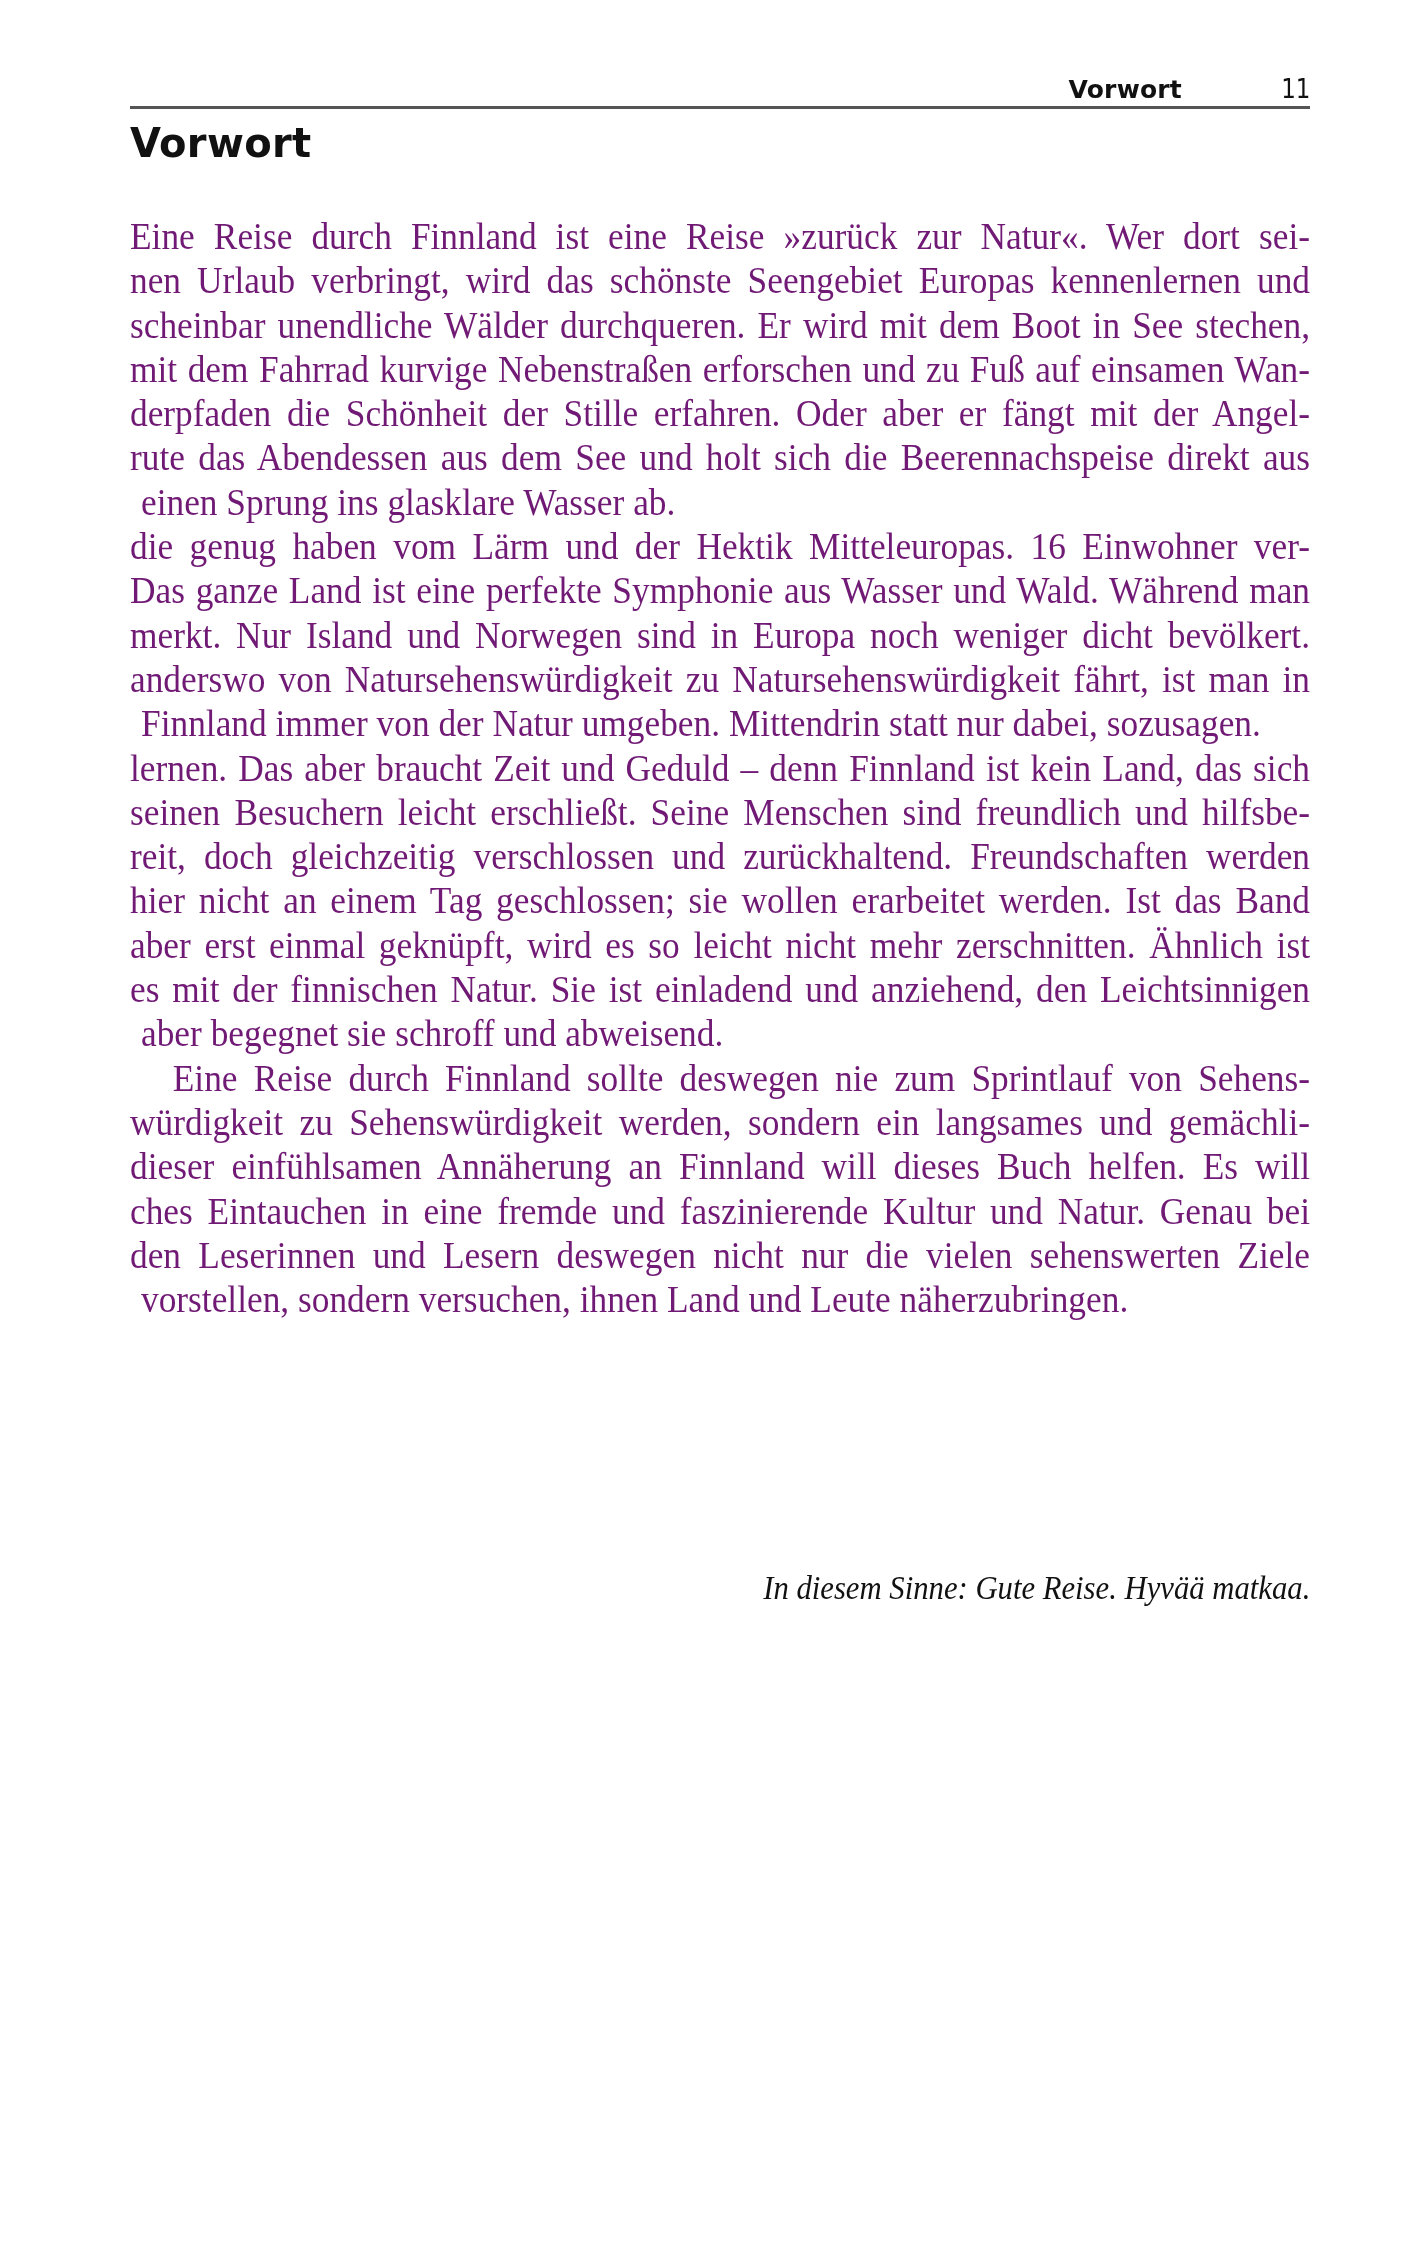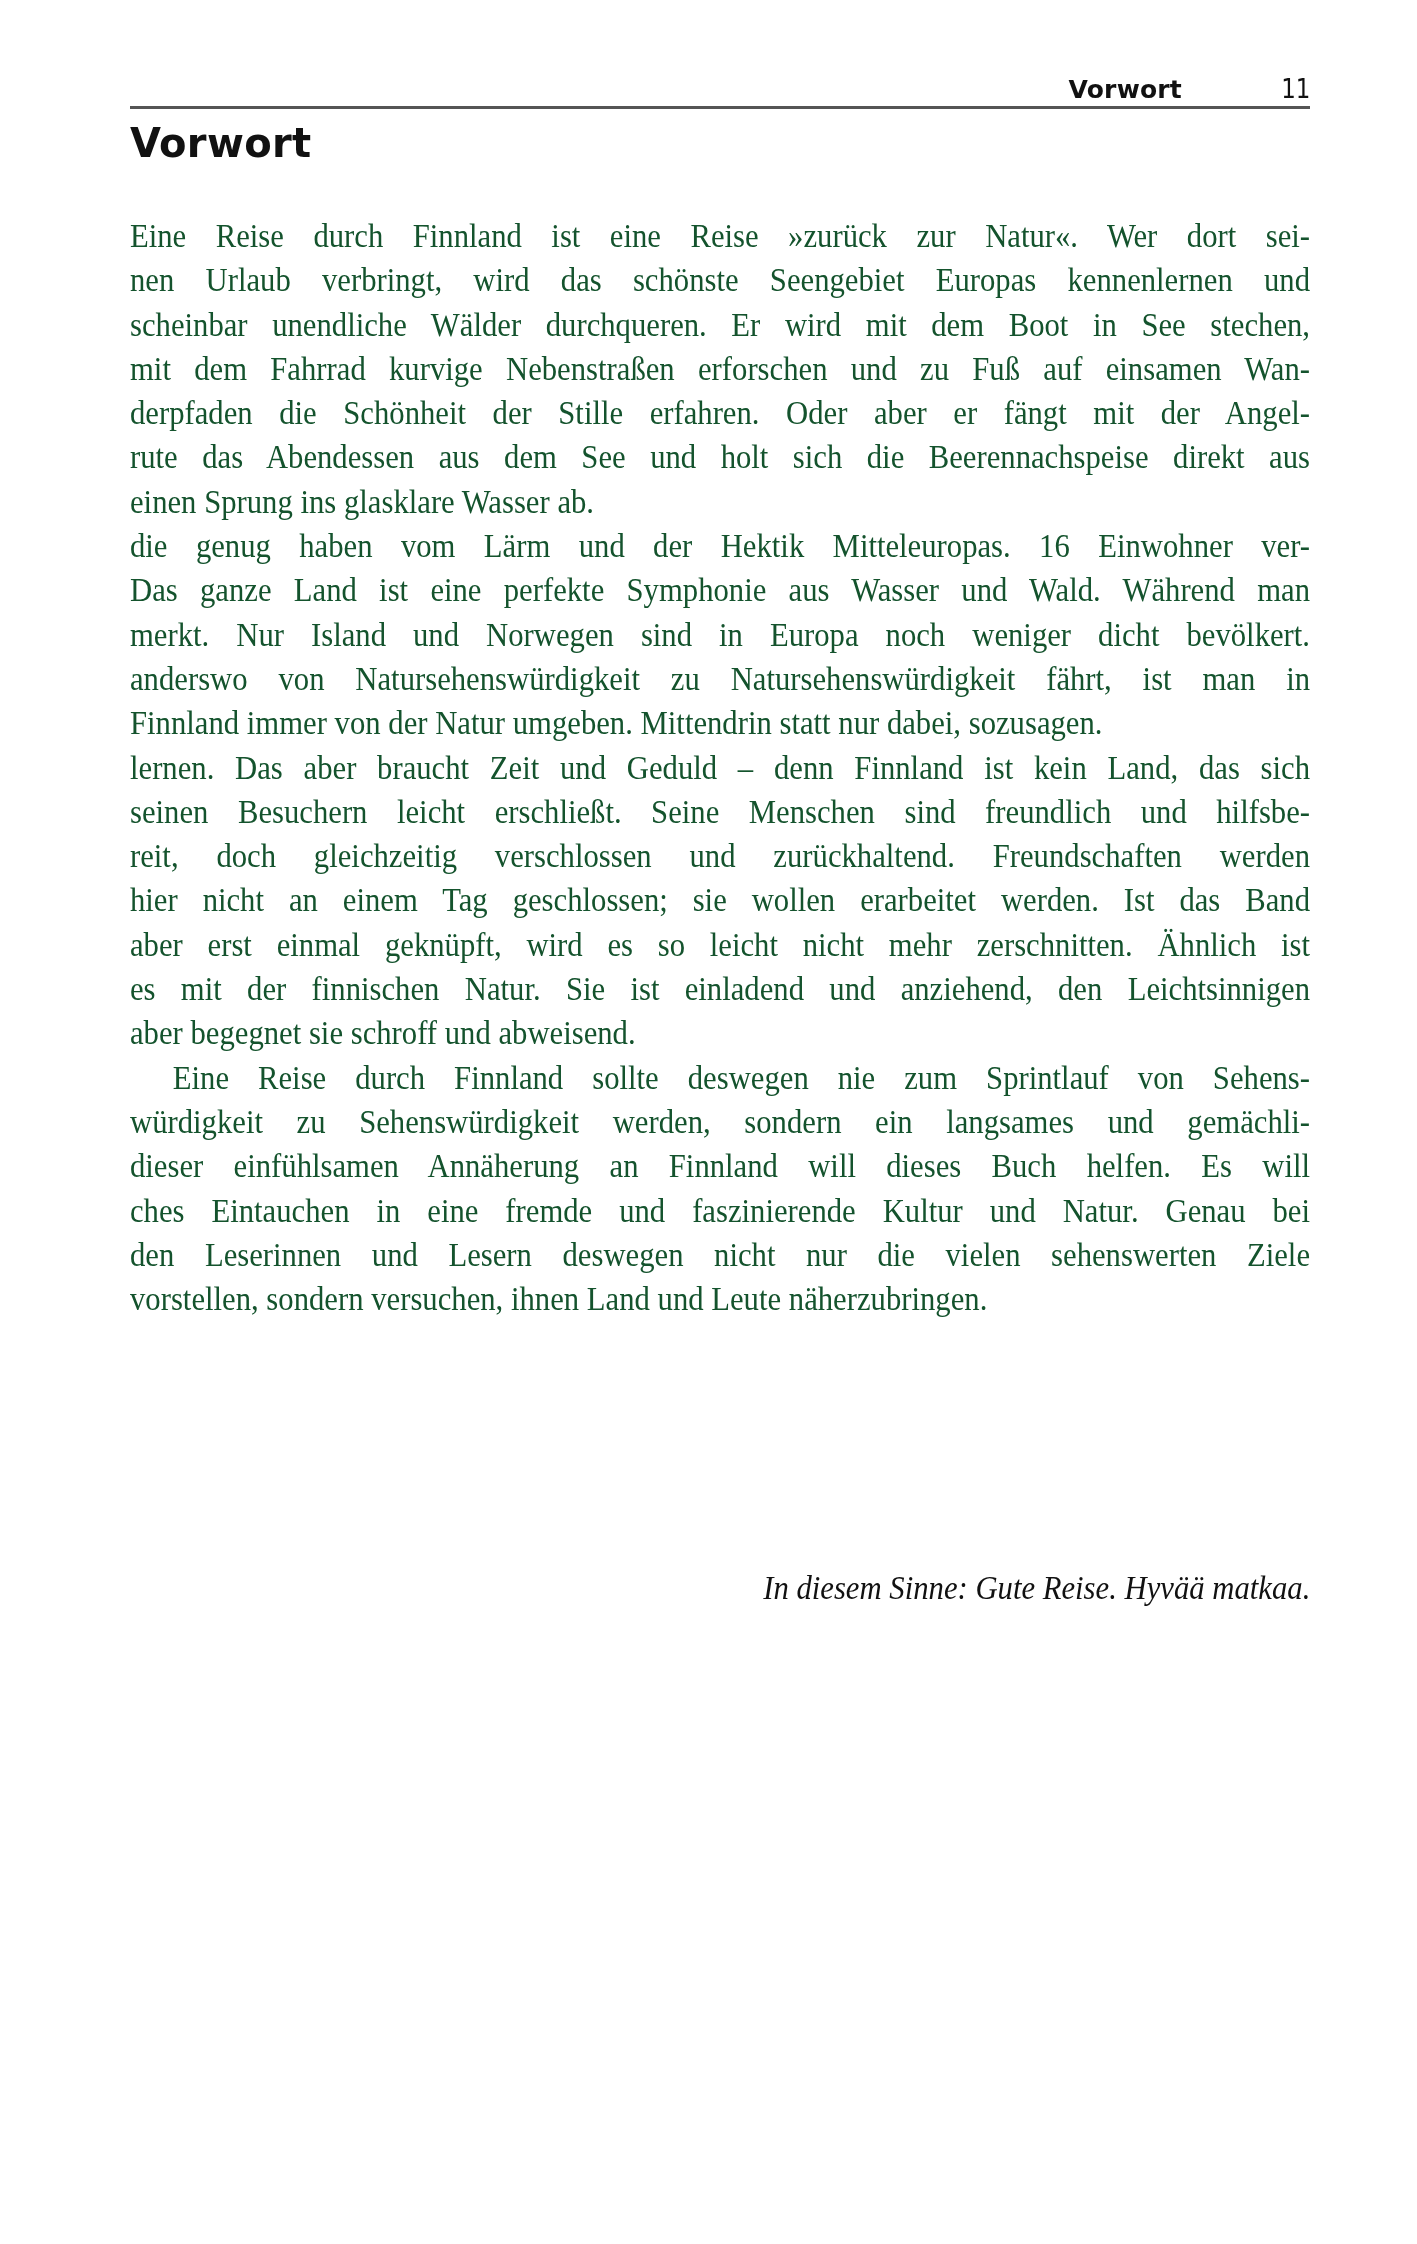--- a/index.html
+++ b/index.html
@@ -18,29 +18,29 @@
     font-family: "DejaVu Sans", sans-serif; font-size: 27px; color: #111111;
     transform: scaleX(0.85); transform-origin: right bottom;
   }
   .chapter-title {
     position: absolute; left: 130px; top: 120px; margin: 0;
     font-family: "DejaVu Sans", sans-serif; font-weight: bold; font-size: 40px;
     color: #111111; letter-spacing: 0.3px;
   }
   .body-text {
     position: absolute; left: 130px; top: 214px; width: 1180px;
-    font-family: "Liberation Serif", serif; font-size: 33px; line-height: 44.3px;
-    color: #14532d;
+    font-family: "Liberation Serif", serif; font-size: 38px; line-height: 44.3px;
+    color: #701a75;
   }
   .line {
     display: block; white-space: nowrap; text-align: justify; text-align-last: justify;
     height: 44.3px; overflow: visible;
   }
   .line .inner { display: inline-block; width: 100%; text-align: justify; text-align-last: justify; }
-  .line.last { text-align-last: left; }
+  .line.last { text-align-last: left; margin-left: 11px; }
   .line.last .inner { text-align-last: left; }
   .line.indent .inner { text-indent: 46px; }
   .condense { display: block; transform: scaleX(0.93); transform-origin: left top; width: 107.53%; }
   .signature {
     position: absolute; right: 107px; top: 1570px;
     font-family: "Liberation Serif", serif; font-style: italic; font-size: 33px;
     color: #111111; transform: scaleX(0.93); transform-origin: right top; white-space: nowrap;
   }
 </style>
 </head>

